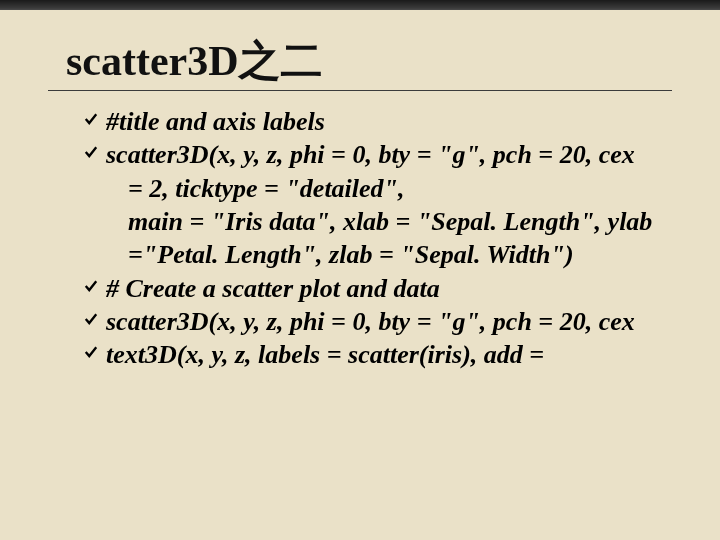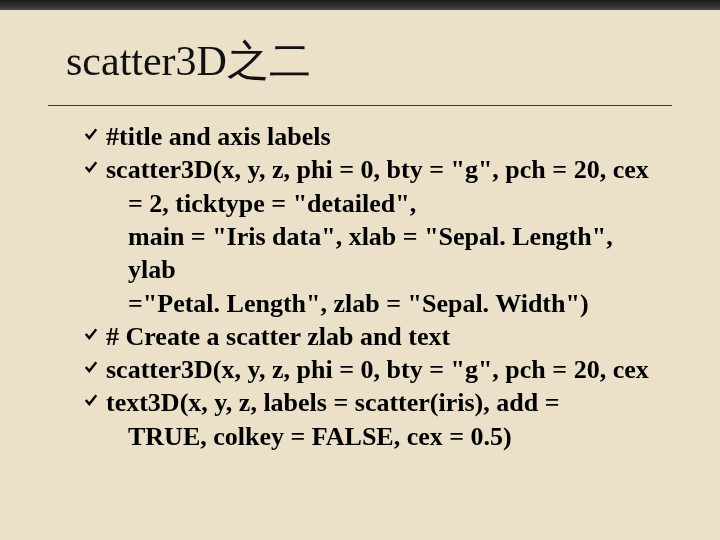--- a/index.html
+++ b/index.html
@@ -12,43 +12,44 @@
   .topbar {
     width: 100%;
     height: 10px;
     background: linear-gradient(to bottom, #1a1a1a 0%, #3a3a3a 80%, #4a4a4a 100%);
   }
   .slide {
     padding: 28px 48px 20px 48px;
   }
   .title {
     font-size: 42px;
-    font-weight: normal;
+    font-weight: bold;
     color: #111;
     padding-left: 18px;
-    margin-bottom: 21px;
+    margin-bottom: 6px;
     line-height: 1.1;
   }
   hr.title-rule {
     border: none;
     border-top: 1px solid #3b3b3b;
     margin: 4px 0 14px 0;
   }
   .content {
     padding-left: 36px;
     padding-right: 8px;
   }
   .line {
     display: flex;
     align-items: flex-start;
     font-size: 26px;
     color: #000;
     font-weight: bold;
     line-height: 1.28;
     margin-bottom: 0;
+    font-style: italic;
   }
   .bullet {
     width: 22px;
     flex-shrink: 0;
     height: 22px;
     display: flex;
     align-items: flex-start;
     justify-content: flex-start;
     padding-top: 7px;
   }
@@ -100,21 +101,21 @@
       <span class="nobullet"></span>
       <span class="txt">="Petal. Length", zlab = "Sepal. Width")</span>
     </div>
 
     <div class="line">
       <span class="bullet">
         <svg viewBox="0 0 24 24">
             <path d="M3 12 L9 19 L21 4" fill="none" stroke="#000" stroke-width="4"></path>
           </svg>
       </span>
-      <span class="txt"># Create a scatter zlab and text</span>
+      <span class="txt"># Create a scatter plot and data</span>
     </div>
 
     <div class="line">
       <span class="bullet">
         <svg viewBox="0 0 24 24">
             <path d="M3 12 L9 19 L21 4" fill="none" stroke="#000" stroke-width="4"></path>
           </svg>
       </span>
       <span class="txt">scatter3D(x, y, z, phi = 0, bty = "g", pch = 20, cex</span>
     </div>
@@ -122,19 +123,15 @@
 
     <div class="line">
       <span class="bullet">
         <svg viewBox="0 0 24 24">
             <path d="M3 12 L9 19 L21 4" fill="none" stroke="#000" stroke-width="4"></path>
           </svg>
       </span>
       <span class="txt">text3D(x, y, z,  labels = scatter(iris), add =</span>
     </div>
 
-    <div class="line indent">
-      <span class="nobullet"></span>
-      <span class="txt">TRUE, colkey = FALSE, cex = 0.5)</span>
-    </div>
 
   </div>
 </div>
 
 </body></html>

